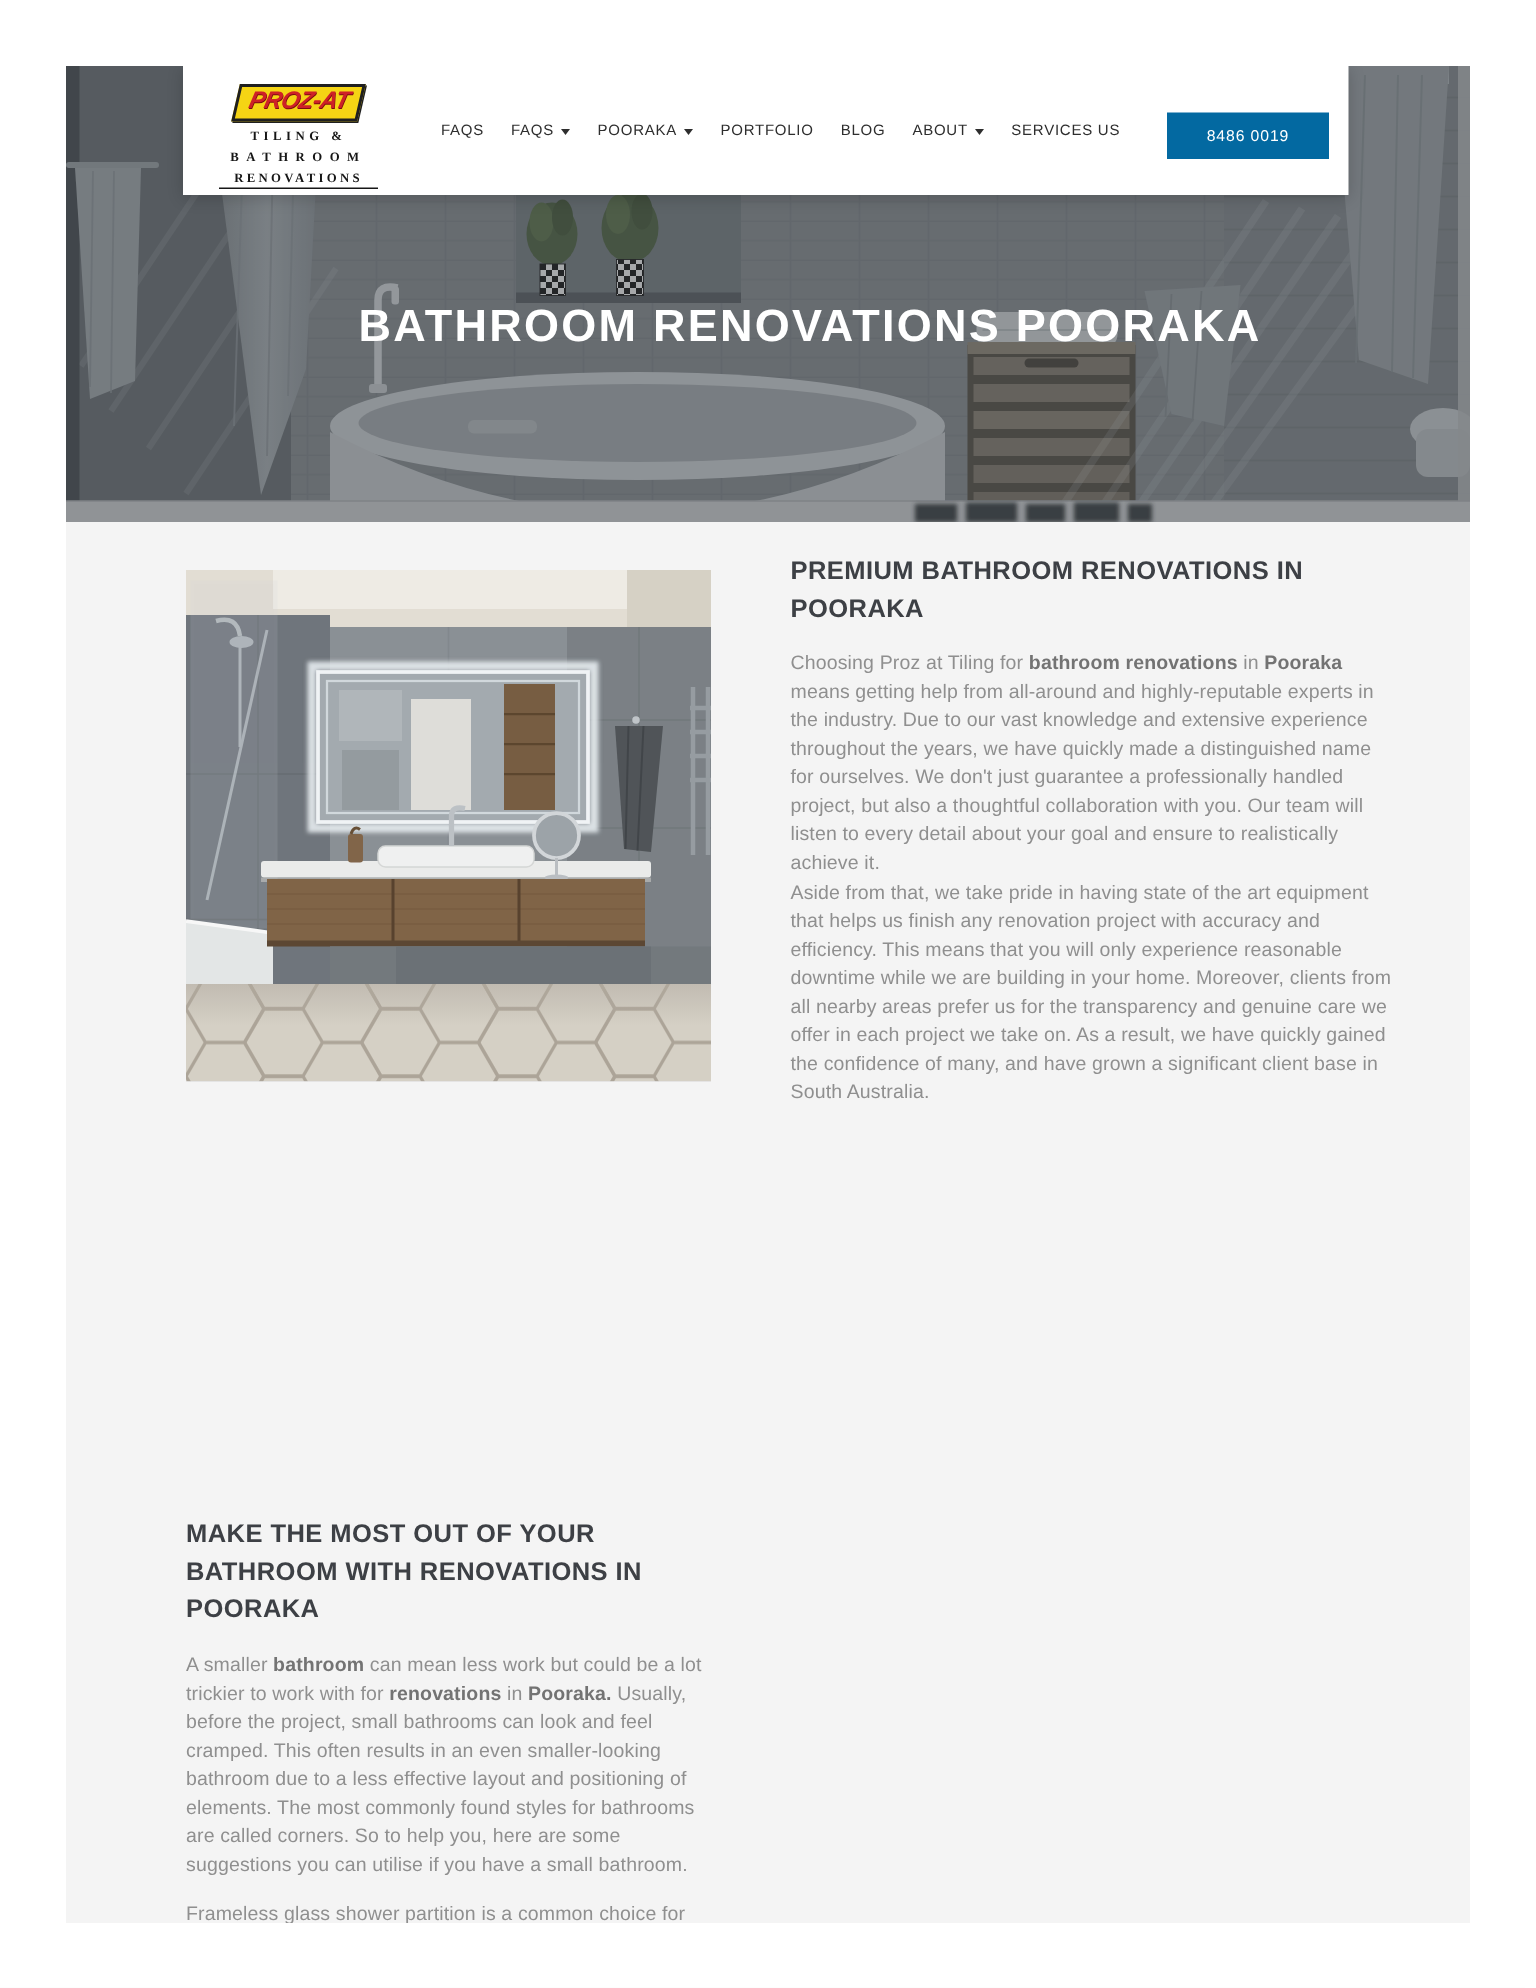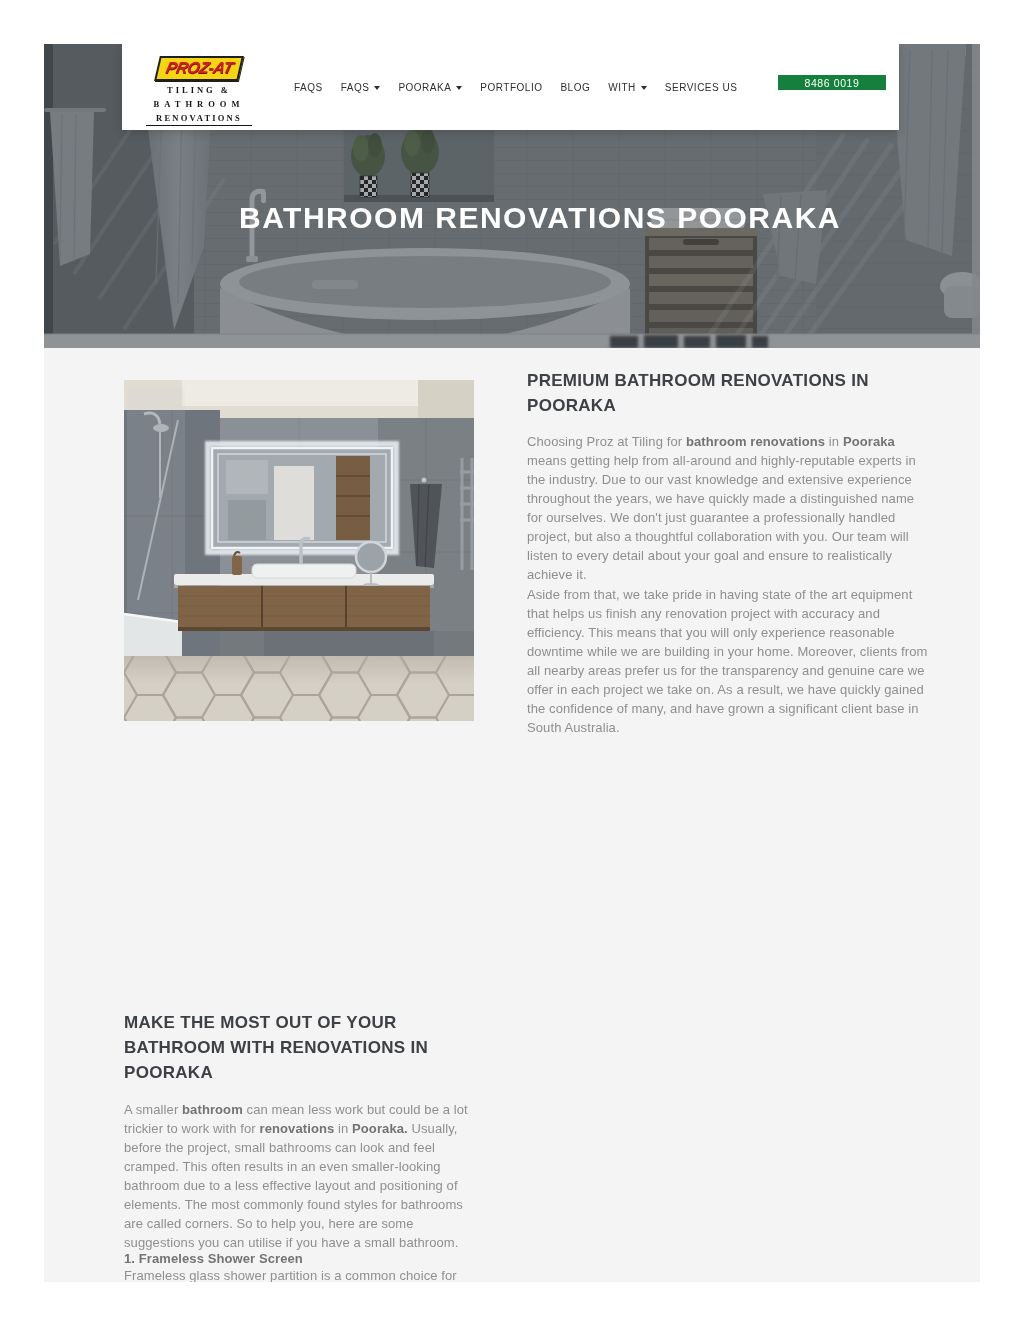--- a/index.html
+++ b/index.html
@@ -49,22 +49,22 @@
   .nav-item {
     display:flex; align-items:center; gap:5px; cursor:pointer; text-decoration:none;
     font-size:10px; letter-spacing:0.5px; color:#2e2e2e; font-weight:400; white-space:nowrap;
   }
   .caret {
     display:inline-block; width:0; height:0;
     border-left:3.5px solid transparent; border-right:3.5px solid transparent;
     border-top:4.5px solid #2e2e2e; margin-top:1px;
   }
   .phone-btn {
-    position:absolute; right:13px; top:31px; width:108px; height:15px;
-    background:#15803d; color:#ffffff; border:none; cursor:pointer;
+    position:absolute; right:13px; top:31px; width:108px; height:31px;
+    background:#0369a1; color:#ffffff; border:none; cursor:pointer;
     display:flex; align-items:center; justify-content:center;
     font-size:10.5px; letter-spacing:0.6px; text-decoration:none;
     font-family:"Liberation Sans", sans-serif;
   }
 
   
   .content-image { position:absolute; left:80px; top:336px; width:350px; height:341px; overflow:hidden; }
   .content-image svg { display:block; }
 
   .h2 {
@@ -225,21 +225,21 @@
           <span>POORAKA</span>
           <i class="caret"></i>
         </a>
       <a class="nav-item" href="#">
           <span>PORTFOLIO</span>
         </a>
       <a class="nav-item" href="#">
           <span>BLOG</span>
         </a>
       <a class="nav-item" href="#">
-          <span>WITH</span>
+          <span>ABOUT</span>
           <i class="caret"></i>
         </a>
       <a class="nav-item" href="#">
           <span>SERVICES US</span>
         </a>
     </nav>
     <a class="phone-btn" href="#">8486 0019</a>
   </header>
 
   <div class="content-image">
@@ -333,16 +333,15 @@
   <h2 class="h2 abs premium-h">PREMIUM BATHROOM RENOVATIONS IN POORAKA</h2>
 
   <p class="body-text abs premium-p1"><span>Choosing Proz at Tiling for </span><b>bathroom renovations</b><span> in </span><b>Pooraka</b><span> means getting help from all-around and highly-reputable experts in the industry. Due to our vast knowledge and extensive experience throughout the years, we have quickly made a distinguished name for ourselves. We don't just guarantee a professionally handled project, but also a thoughtful collaboration with you. Our team will listen to every detail about your goal and ensure to realistically achieve it.</span></p>
 
   <p class="body-text abs premium-p2">Aside from that, we take pride in having state of the art equipment that helps us finish any renovation project with accuracy and efficiency. This means that you will only experience reasonable downtime while we are building in your home. Moreover, clients from all nearby areas prefer us for the transparency and genuine care we offer in each project we take on. As a result, we have quickly gained the confidence of many, and have grown a significant client base in South Australia.</p>
 
   <h2 class="h2 abs make-h">MAKE THE MOST OUT OF YOUR BATHROOM WITH RENOVATIONS IN POORAKA</h2>
 
   <p class="body-text abs make-p1"><span>A smaller </span><b>bathroom</b><span> can mean less work but could be a lot trickier to work with for </span><b>renovations</b><span> in </span><b>Pooraka.</b><span> Usually, before the project, small bathrooms can look and feel cramped. This often results in an even smaller-looking bathroom due to a less effective layout and positioning of elements. The most commonly found styles for bathrooms are called corners. So to help you, here are some suggestions you can utilise if you have a small bathroom.</span></p>
 
-  <p class="body-text abs tip-title">1. Frameless Shower Screen</p>
   <p class="body-text abs tip-text">Frameless glass shower partition is a common choice for bathrooms for</p>
 
 </div>
 
 </body></html>

